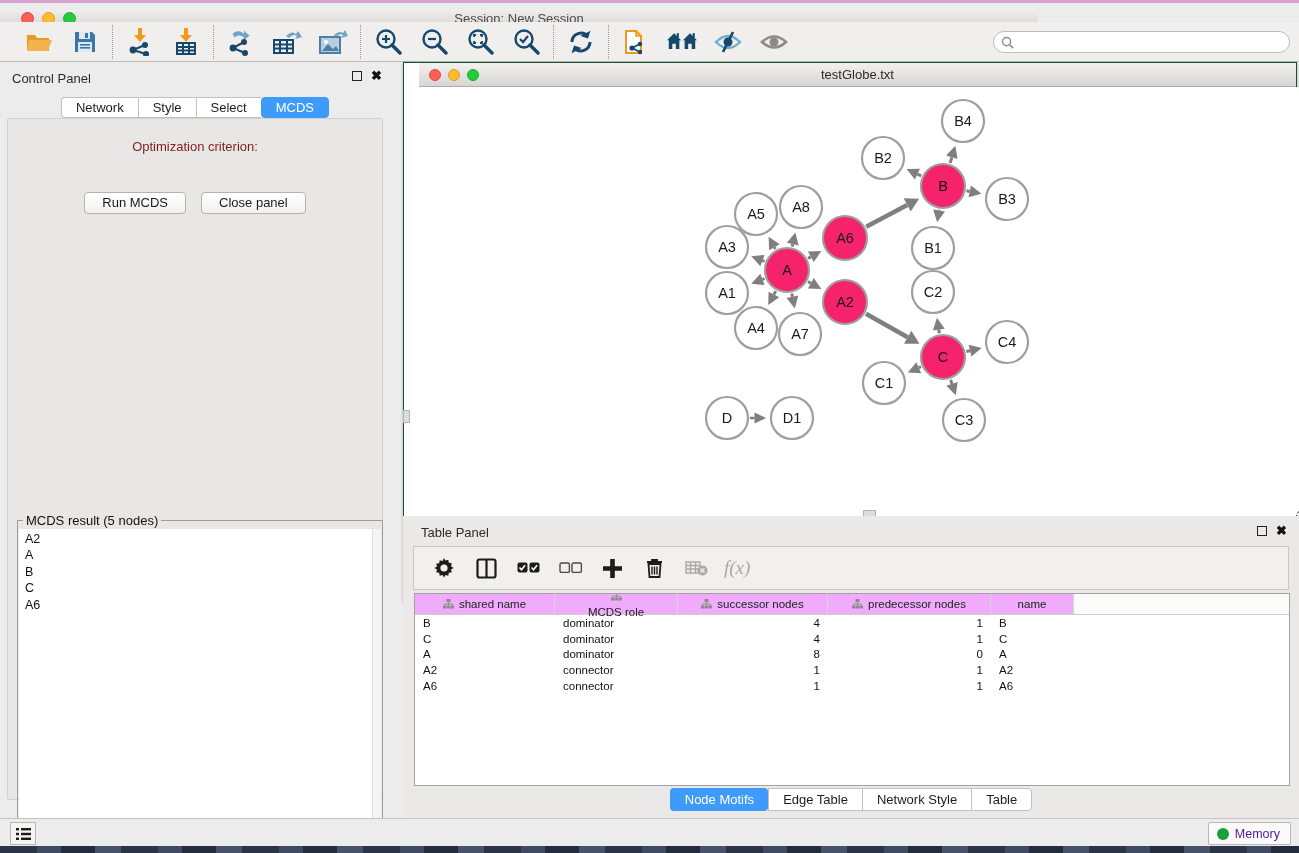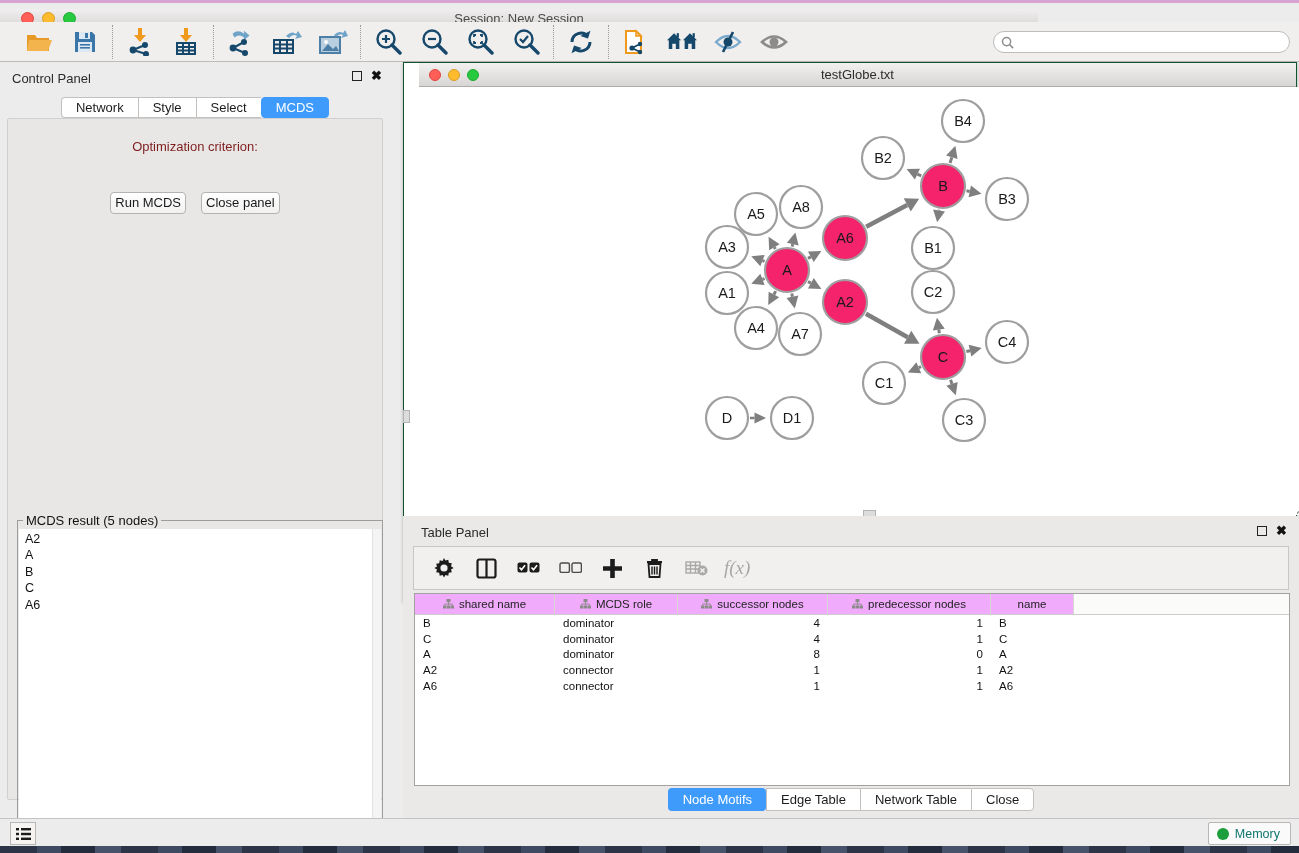--- a/index.html
+++ b/index.html
@@ -65,21 +65,21 @@
   }
   .dropdown-text { flex:1; font-size:13px; color:#111; padding-left:8px; white-space:nowrap; }
   .dropdown-stepper {
     width:21px; height:21px; margin-right:1px; border-radius:4px;
     background:linear-gradient(#6db3fb,#2f8bf7); display:flex; flex-direction:column;
     align-items:center; justify-content:center; color:#fff; font-size:8px; line-height:6px;
   }
   .btn-row { position:absolute; left:0; top:73px; width:100%; display:flex; justify-content:center; gap:15px; }
   .mac-btn {
     height:22px; background:linear-gradient(#ffffff,#f2f1f0); border:1px solid #b5b3b2;
-    border-radius:4px; font-size:13px; color:#1a1a1a; padding:0 4px; line-height:20px; cursor:pointer;
+    border-radius:4px; font-size:13px; color:#1a1a1a; padding:0 17px; line-height:20px; cursor:pointer;
     font-family:"Liberation Sans",sans-serif;
   }
   .result-group {
     position:absolute; left:9px; top:394px; width:366px; height:343px;
     border:1px solid #9f9d9c; margin:0; padding:0;
   }
   .result-group legend { font-size:13px; color:#111; margin-left:5px; padding:0 3px; }
   .result-list { position:absolute; left:1px; top:1px; right:1px; bottom:1px; background:#fff; display:flex; }
   .result-items { flex:1; padding:2px 0 0 6px; font-size:12.5px; color:#111; line-height:16.4px; overflow:hidden; }
   .result-scroll { width:9px; background:#f4f4f4; border-left:1px solid #e2e2e2; }
@@ -132,21 +132,21 @@
     position:absolute; left:0; top:818px; width:1299px; height:28px;
     background:#ececec; border-top:1px solid #c6c4c3;
   }
   .status-left-btn {
     position:absolute; left:10px; top:3px; width:26px; height:23px;
     background:#f5f4f3; border:1px solid #b9b7b6; display:flex; align-items:center; justify-content:center; cursor:pointer;
   }
   .memory-btn {
     position:absolute; right:8px; top:3px; height:23px; padding:0 10px 0 8px;
     background:#fbfafa; border:1px solid #b9b7b6; border-radius:2px;
-    display:flex; align-items:center; gap:6px; font-size:12.5px; color:#0f766e; cursor:pointer;margin-left:16px;
+    display:flex; align-items:center; gap:6px; font-size:12.5px; color:#4c1d95; cursor:pointer;margin-left:16px;
   }
   .mem-dot { width:12px; height:12px; border-radius:50%; background:#1d9e3c; }
   .desktop-bottom {
     position:absolute; left:0; top:846px; width:1299px; height:7px;
     background:repeating-linear-gradient(90deg,#2c3547 0 37px,#3d4a61 37px 61px,#232c3d 61px 95px,#46536b 95px 121px);
   }
   svg { display:block; }
 </style>
 </head>
 <body>
@@ -570,21 +570,21 @@
                 <rect x="3.5" y="0" width="4" height="3"></rect>
                 <rect x="0" y="6.5" width="3.4" height="3"></rect>
                 <rect x="3.8" y="6.5" width="3.4" height="3"></rect>
                 <rect x="7.6" y="6.5" width="3.4" height="3"></rect>
                 <path d="M5.5 3 v2 M1.7 6.5 v-1.5 h7.6 v1.5 M5.7 5 v1.5" stroke="#8d8b8a" stroke-width="0.9" fill="none"></path>
               </g>
             </svg>
           </span>
           <span>shared name</span>
         </div>
-        <div class="grid-hcell" style="width: 123px;">
+        <div class="grid-hcell" style="width: 123px; flex-direction: column;">
           <span>
             <svg width="11" height="10" viewBox="0 0 11 10">
               <g fill="#8d8b8a">
                 <rect x="3.5" y="0" width="4" height="3"></rect>
                 <rect x="0" y="6.5" width="3.4" height="3"></rect>
                 <rect x="3.8" y="6.5" width="3.4" height="3"></rect>
                 <rect x="7.6" y="6.5" width="3.4" height="3"></rect>
                 <path d="M5.5 3 v2 M1.7 6.5 v-1.5 h7.6 v1.5 M5.7 5 v1.5" stroke="#8d8b8a" stroke-width="0.9" fill="none"></path>
               </g>
             </svg>
@@ -659,22 +659,22 @@
           <div class="grid-cell ral" style="width: 150px;">1</div>
           <div class="grid-cell ral" style="width: 163px;">1</div>
           <div class="grid-cell" style="width: 83px;">A6</div>
         </div>
       </div>
   </div>
   <div class="tp-tabs">
       <div class="seg" id="tp-tabs">
         <span class="seg-btn active">Node Motifs</span>
         <span class="seg-btn">Edge Table</span>
-        <span class="seg-btn">Network Table</span>
-        <span class="seg-btn">Close</span>
+        <span class="seg-btn">Network Style</span>
+        <span class="seg-btn">Table</span>
       </div>
     </div>
 </div>
 
 <div class="statusbar">
   <span class="status-left-btn">
     <svg width="15" height="14" viewBox="0 0 15 14">
         <g fill="#1c1c1c">
           <rect x="0" y="1" width="3" height="2.4"></rect>
           <rect x="5" y="1" width="10" height="2.4"></rect>

